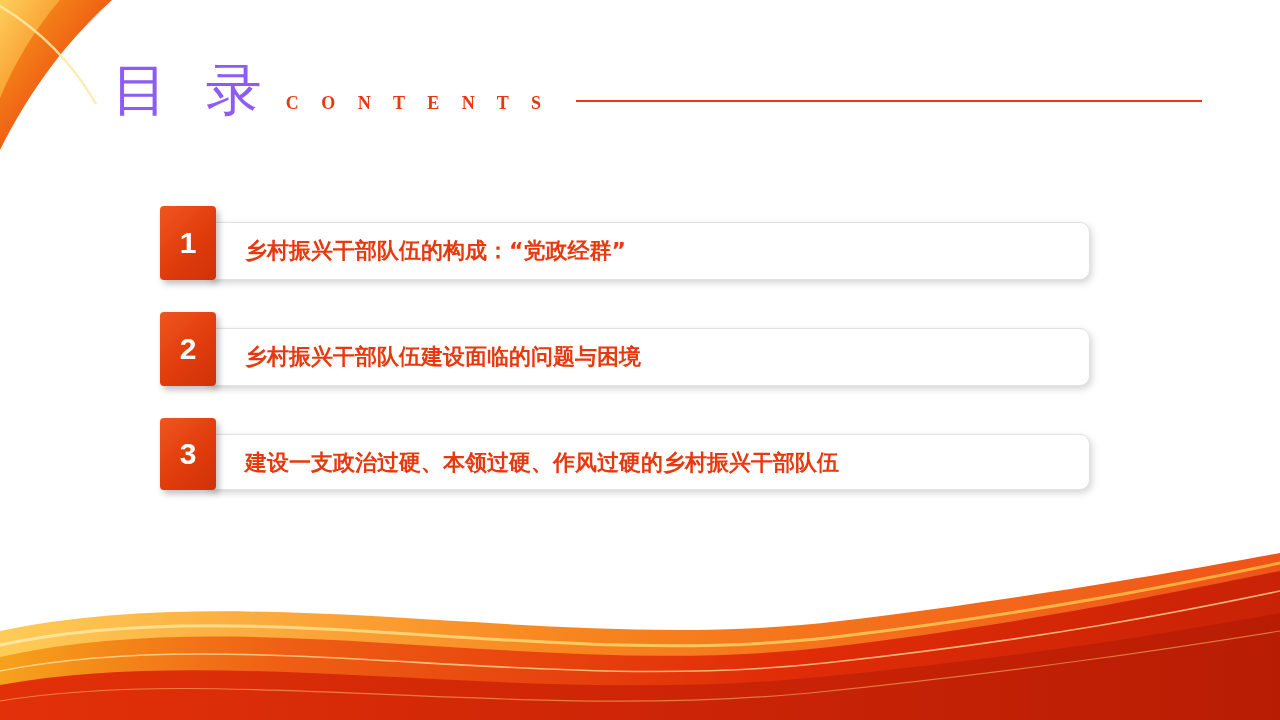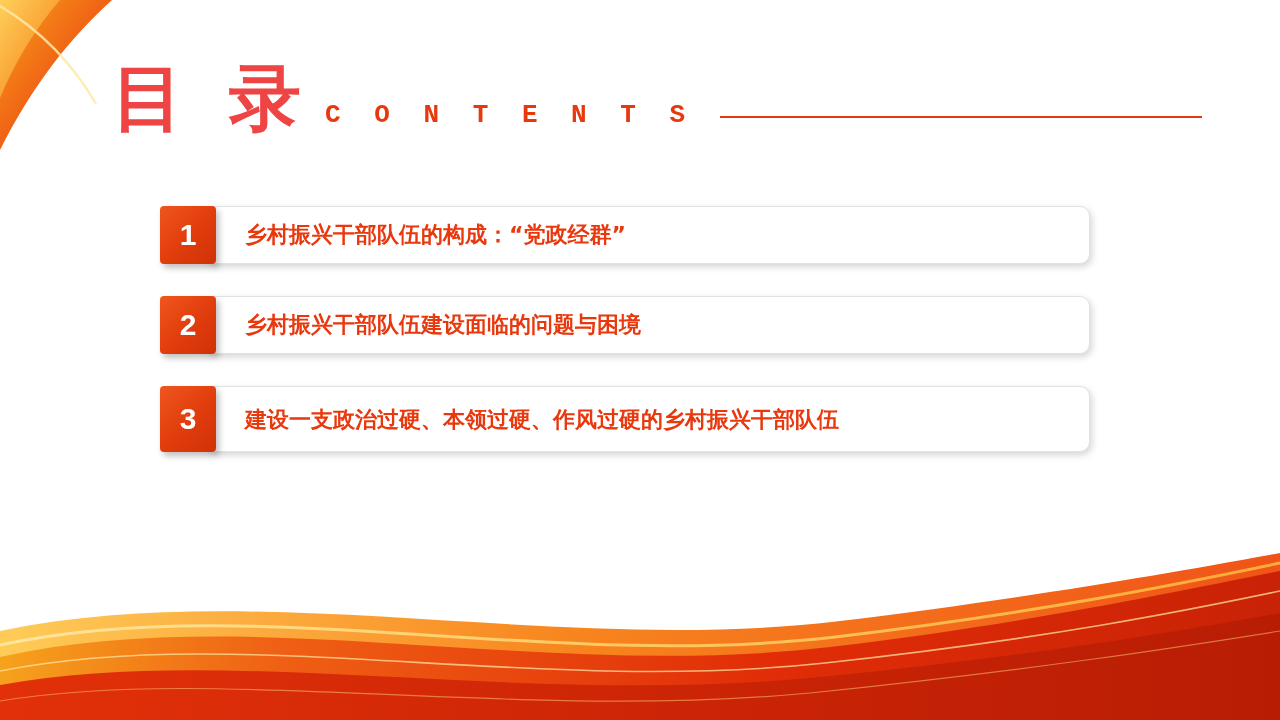--- a/index.html
+++ b/index.html
@@ -35,30 +35,30 @@
   .title-row {
     position: absolute;
     left: 112px;
     top: 62px;
     display: flex;
     align-items: flex-end;
     width: 1090px;
   }
   .title-cn {
     font-family: "DejaVu Sans", "Liberation Sans", sans-serif;
-    font-size: 72px;
-    font-weight: bold;
-    color: #ef4444;
+    font-size: 56px;
+    font-weight: normal;
+    color: #8b5cf6;
     letter-spacing: 10px;
     line-height: 1;
     white-space: nowrap;
   }
   .title-en {
-    font-family: Liberation Mono, monospace;
-    font-size: 26px;
+    font-family: Liberation Serif, serif;
+    font-size: 18px;
     font-weight: bold;
     color: #e8380d;
     letter-spacing: 9px;
     margin-left: 14px;
     margin-bottom: 4px;
     white-space: nowrap;
   }
   .title-rule {
     flex: 1;
     height: 2px;
@@ -104,20 +104,21 @@
     flex: 1 1 auto;
     background: #ffffff;
     border: 1px solid #e2e2e2;
     border-radius: 10px;
     box-shadow: 2px 3px 7px rgba(0,0,0,0.17);
     display: flex;
     align-items: center;
     padding: 12px 22px 12px 38px;
     min-height: 34px;
     box-sizing: border-box;
+    margin-top: 16px;
   }
   .row-text {
     font-family: "DejaVu Sans", "Liberation Sans", sans-serif;
     font-size: 22px;
     font-weight: bold;
     color: #e8380d;
     line-height: 1.45;
   }
   .row.tall .row-box { padding-top: 12px; padding-bottom: 10px; }
   .row.tall .row-num { min-height: 66px; }

